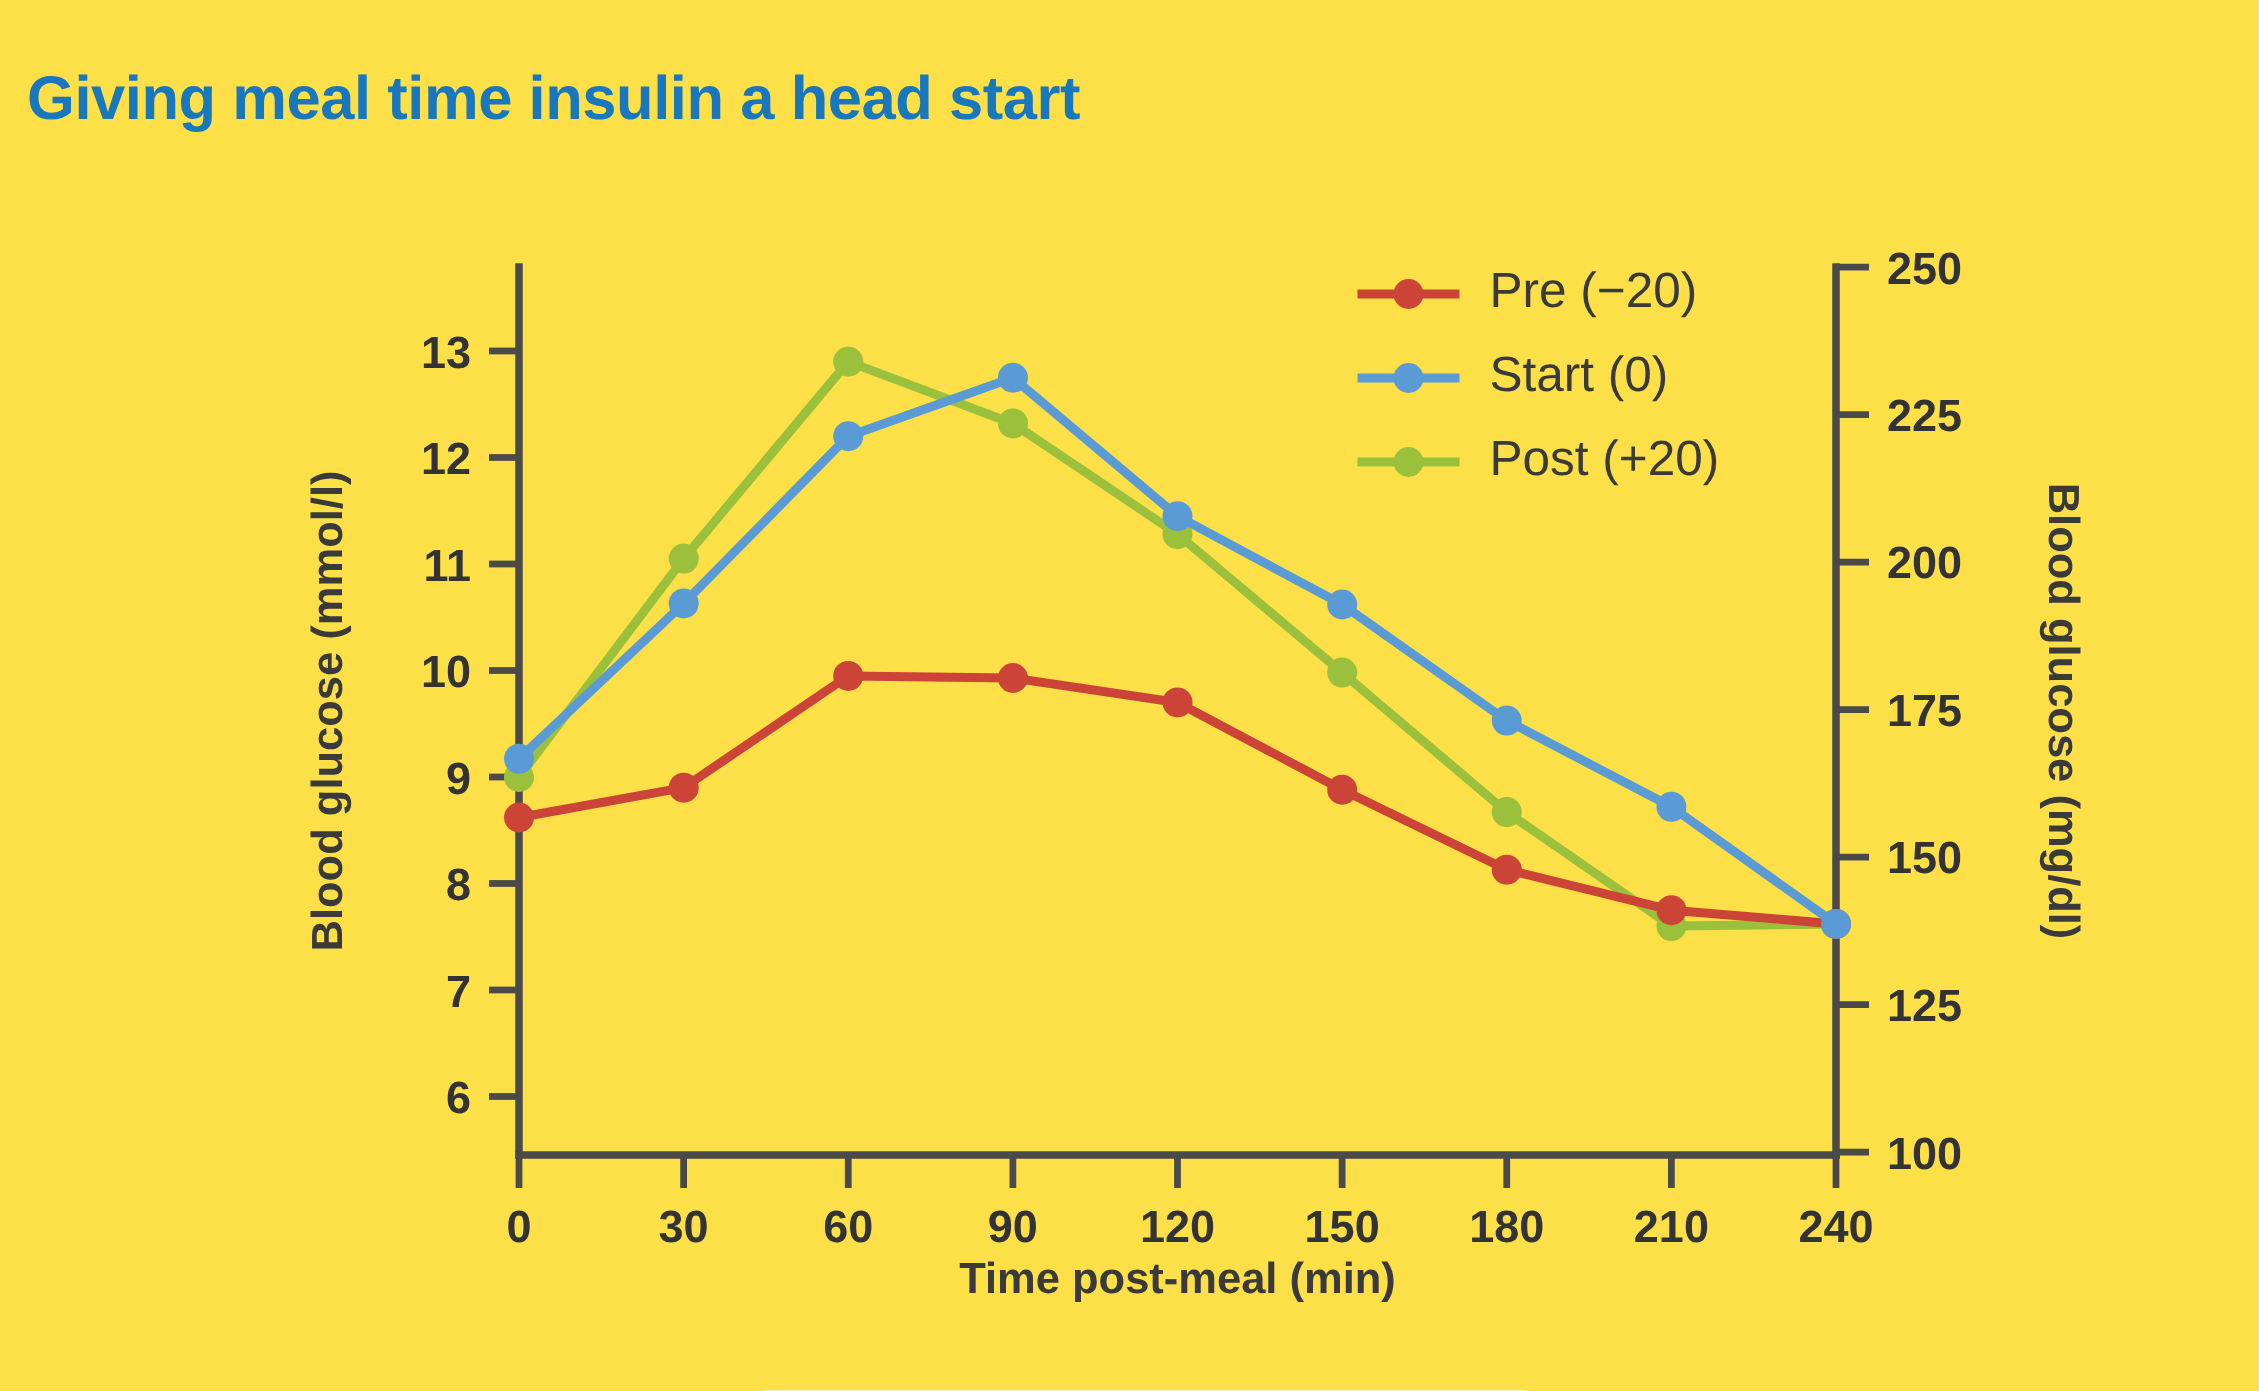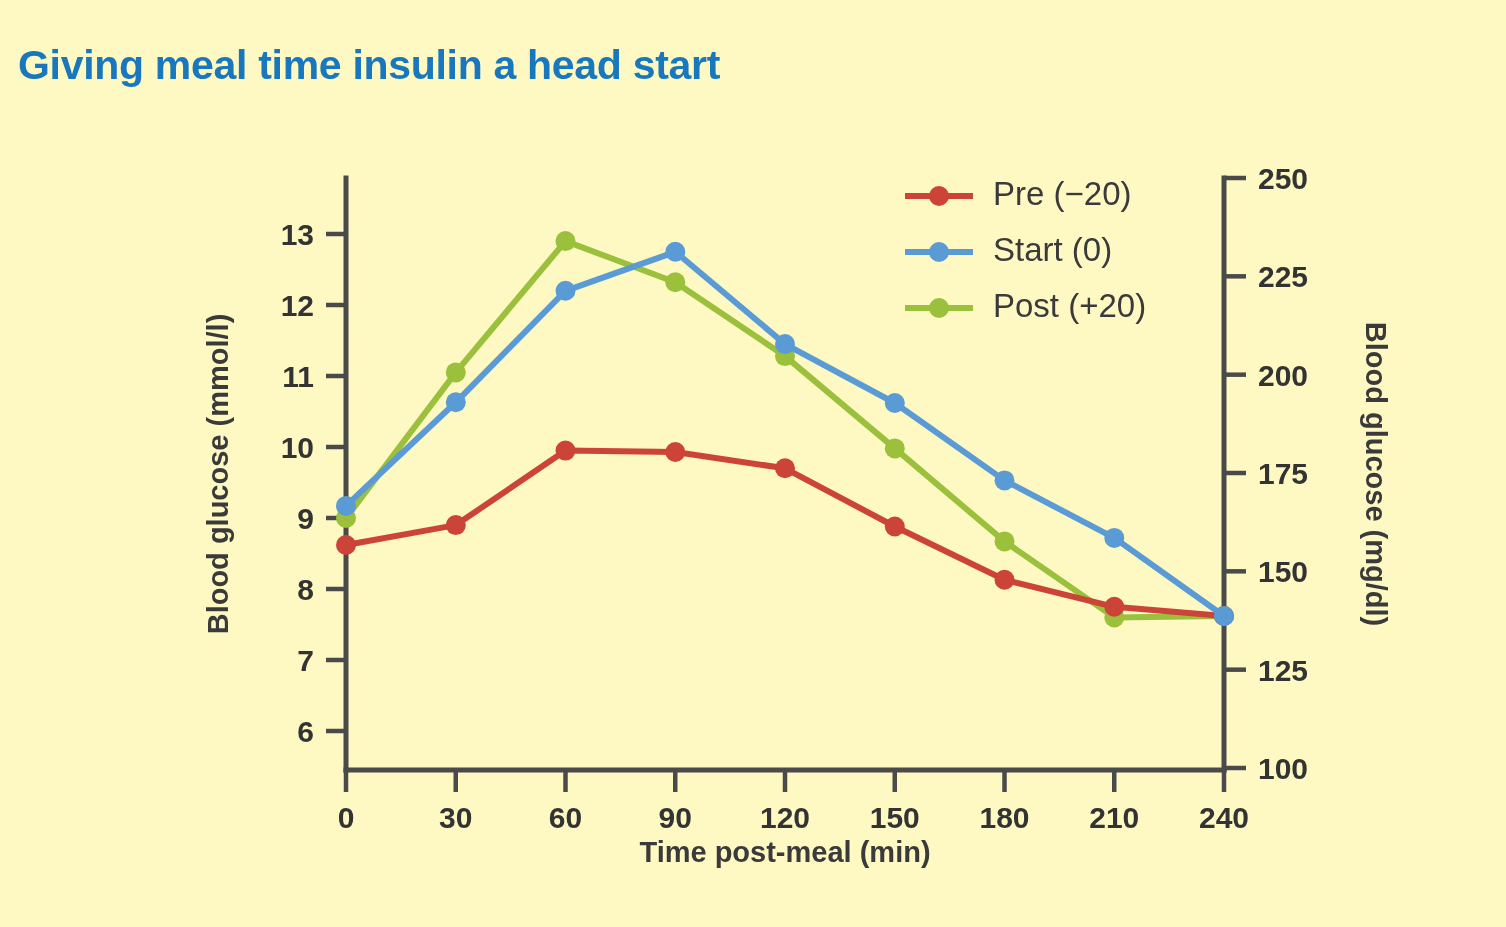--- a/index.html
+++ b/index.html
@@ -6,21 +6,21 @@
   html, body {
     margin: 0; padding: 0;
     width: 1506px; height: 927px;
     background: #ffffff;
     font-family: "Liberation Sans", sans-serif;
     overflow: hidden;
   }
   #page {
     position: relative;
     width: 1506px; height: 927px;
-    background: #fef9c3;
+    background: #fde047;
   }
   #title {
     position: absolute;
     left: 18px; top: 42px;
     font-size: 41px;
     font-weight: bold;
     color: #1877bd;
     letter-spacing: -0.3px;
     white-space: nowrap;
   }

